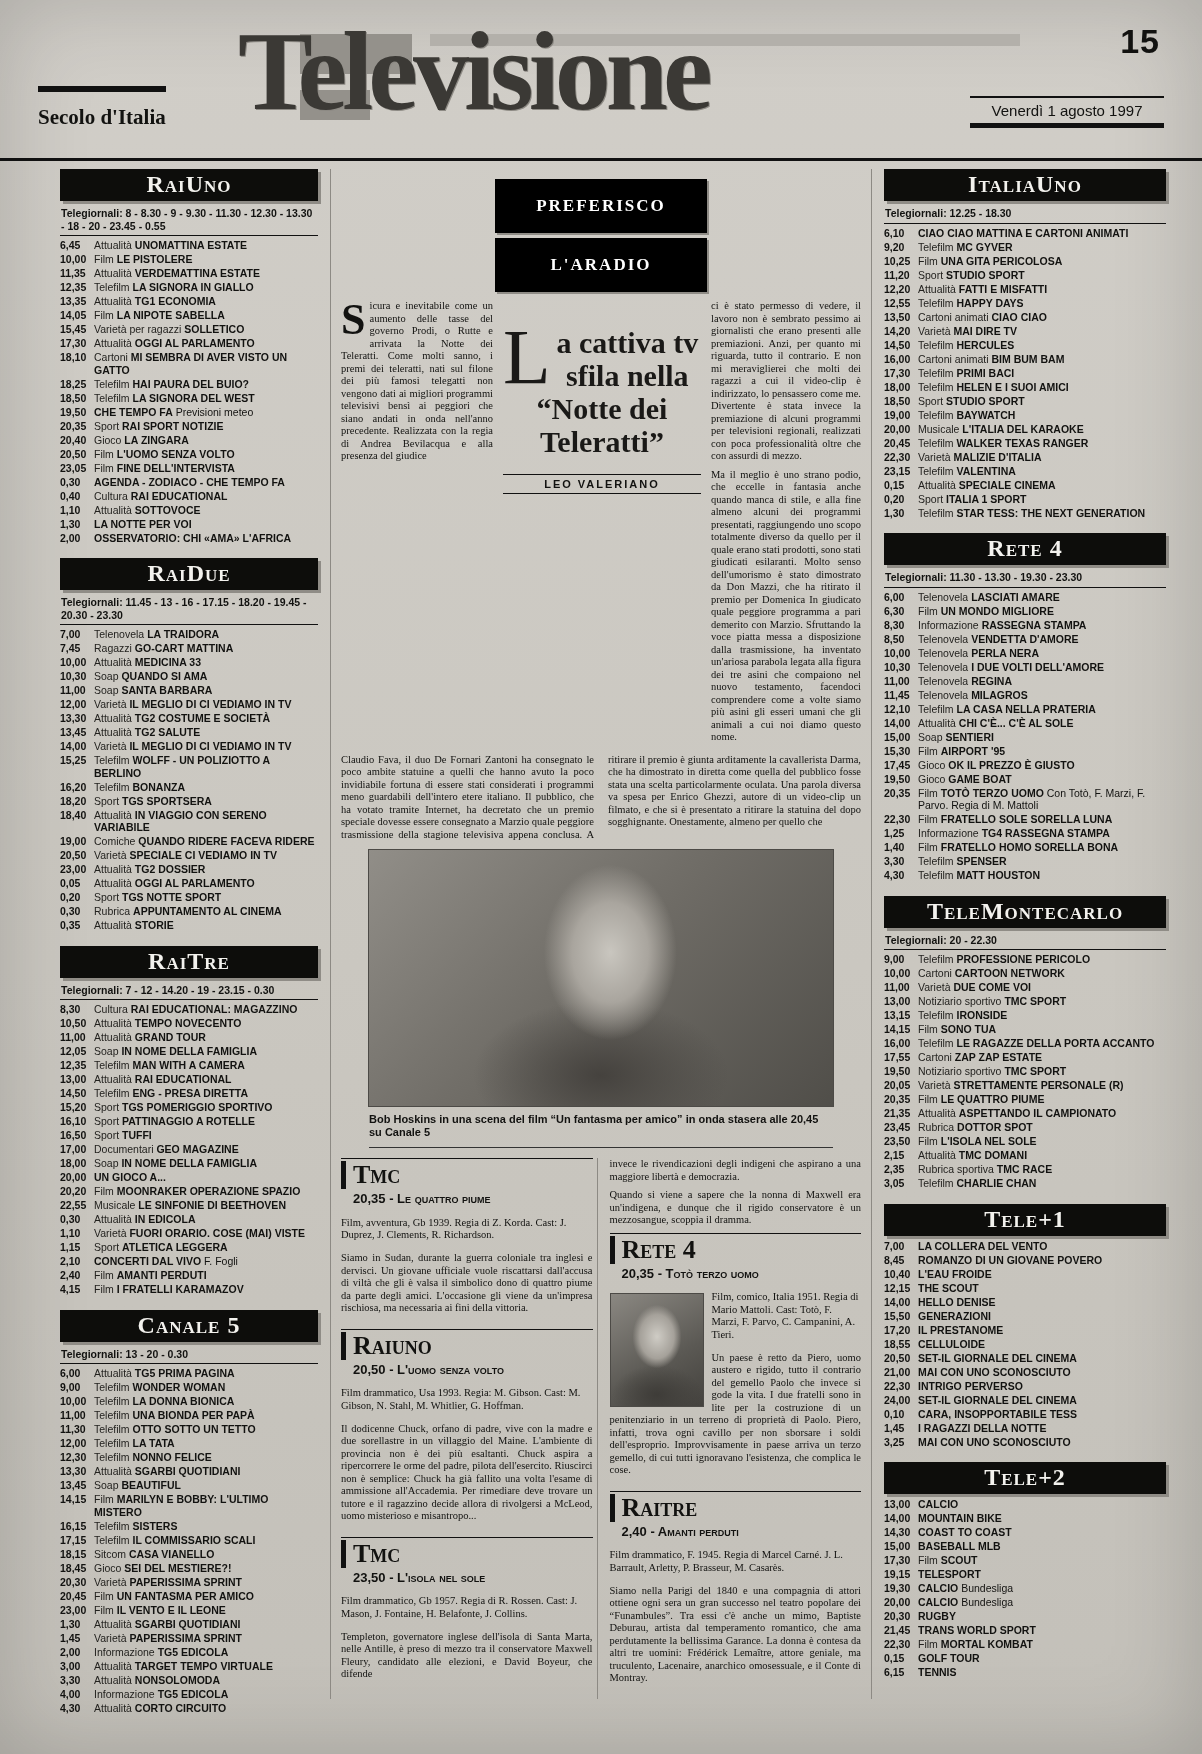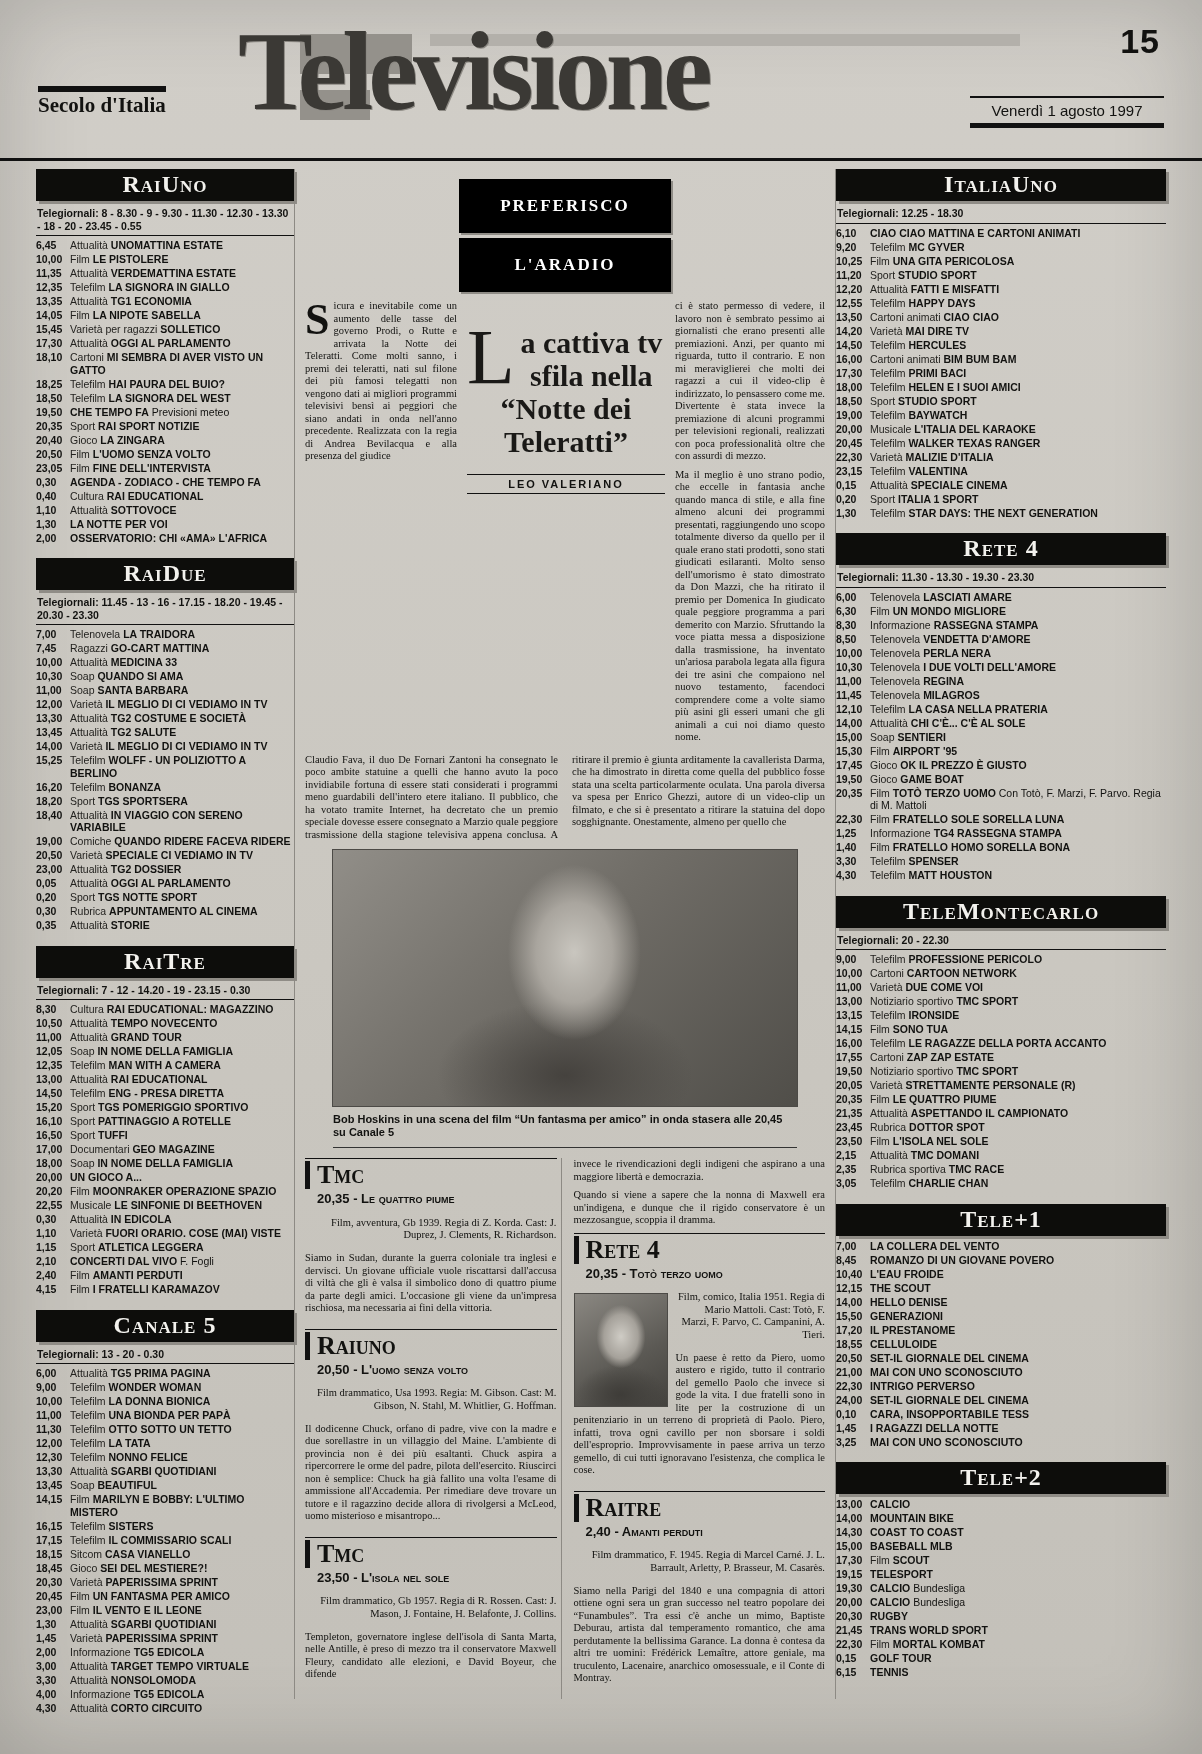--- a/index.html
+++ b/index.html
@@ -4,32 +4,32 @@
 <style>
   html,body{margin:0;padding:0;background:#a9a6a0;}
   .page{position:relative;width:1202px;height:1754px;margin:0 auto;overflow:hidden;
         background:linear-gradient(180deg,#d1cec8 0%,#cac7c0 55%,#c3c0b9 100%);
         box-shadow:inset 0 0 90px rgba(0,0,0,.18);
         font-family:"Liberation Sans",sans-serif;color:#121210;}
   
   .header{position:relative;height:158px;border-bottom:3px solid #111;}
   .pageno{position:absolute;right:42px;top:22px;font-size:34px;font-weight:bold;letter-spacing:1px;}
   .brand{position:absolute;left:38px;top:86px;font-family:"Liberation Serif",serif;font-weight:bold;
-         font-size:21px;border-top:6px solid #111;padding-top:1px;}
+         font-size:21px;border-top:6px solid #111;padding-top:13px;}
   .mast-block{position:absolute;background:#94918b;z-index:0;}
   .mb1{left:300px;top:34px;width:112px;height:40px;}
   .mb2{left:300px;top:90px;width:70px;height:30px;}
   .mb3{left:430px;top:34px;width:590px;height:12px;background:#b3b0aa;}
   .masthead{position:absolute;left:238px;top:-4px;margin:0;z-index:1;
             font-family:"Liberation Serif",serif;font-weight:bold;font-size:112px;line-height:150px;
             color:#3b3935;letter-spacing:-5px;text-shadow:1px 1px 0 #8d8a84;}
   .date{position:absolute;right:38px;top:96px;z-index:2;font-size:15px;text-align:center;min-width:190px;
         border-top:2px solid #111;border-bottom:5px solid #111;padding:4px 2px;}
   
-  .columns{display:flex;padding:8px 36px 0;align-items:flex-start;}
+  .columns{display:flex;gap:12px;padding:8px 36px 0;align-items:flex-start;margin-left:24px;}
   .col-left{width:258px;flex-shrink:0;}
   .col-mid{width:520px;flex-shrink:0;border-left:1px solid #8d8a84;border-right:1px solid #8d8a84;padding:0 10px;}
   .col-right{flex:1;}
   
   .channel{margin-bottom:14px;}
   .ch-header{background:#0d0d0b;color:#f3f2ee;text-align:center;
              font-family:"Liberation Serif",serif;font-weight:bold;font-variant:small-caps;
              font-size:24px;line-height:28px;padding:1px 0 3px;letter-spacing:1px;
              box-shadow:3px 3px 0 #8f8c86;margin-bottom:4px;}
   .tg-line{font-weight:bold;font-size:10.5px;line-height:12.5px;border-bottom:1.5px solid #111;
@@ -69,21 +69,21 @@
   
   .boxes-area{display:flex;gap:0;margin-top:10px;}
   .boxes-col{flex:1;min-width:0;}
   .boxes-col + .boxes-col{border-left:1px solid #8d8a84;padding-left:12px;}
   .boxes-col:first-child{padding-right:4px;}
   .film-box{margin-bottom:14px;}
   .fb-rule{border-top:1px solid #111;margin-bottom:2px;}
   .fb-channel{font-family:"Liberation Serif",serif;font-weight:bold;font-variant:small-caps;
               font-size:26px;line-height:28px;border-left:5px solid #111;padding-left:7px;}
   .fb-time{font-weight:bold;font-variant:small-caps;font-size:13px;margin:2px 0 5px;padding-left:12px;}
-  .fb-credits{font-family:"Liberation Serif",serif;font-size:10.5px;line-height:12.5px;margin-bottom:5px;text-align:right;}
+  .fb-credits{font-family:"Liberation Serif",serif;font-size:10.5px;line-height:12.5px;margin-bottom:5px;}
   .fb-body{font-family:"Liberation Serif",serif;font-size:10.5px;line-height:12.5px;text-align:justify;}
   .fb-photo{float:left;width:92px;height:112px;margin:2px 8px 4px 0;border:1px solid #4c4a46;
          background:
            radial-gradient(ellipse 34px 44px at 50% 38%, #cfccc5 0%, #a5a19a 50%, rgba(0,0,0,0) 72%),
            radial-gradient(ellipse 60px 40px at 50% 90%, #3e3c38 0%, rgba(0,0,0,0) 75%),
            linear-gradient(150deg,#8b8882 0%,#5b5954 60%,#434闘闘%);
          background:
            radial-gradient(ellipse 34px 44px at 50% 38%, #cfccc5 0%, #a5a19a 50%, rgba(0,0,0,0) 72%),
            radial-gradient(ellipse 60px 40px at 50% 90%, #3e3c38 0%, rgba(0,0,0,0) 75%),
            linear-gradient(150deg,#8b8882 0%,#5b5954 60%,#44423e 100%);}
@@ -628,21 +628,21 @@
           <div class="row">
             <span class="time">0,15</span>
             <span class="text"><span class="genre">Attualità </span><span class="title">SPECIALE CINEMA</span></span>
           </div>
           <div class="row">
             <span class="time">0,20</span>
             <span class="text"><span class="genre">Sport </span><span class="title">ITALIA 1 SPORT</span></span>
           </div>
           <div class="row">
             <span class="time">1,30</span>
-            <span class="text"><span class="genre">Telefilm </span><span class="title">STAR DAYS: THE NEXT GENERATION</span></span>
+            <span class="text"><span class="genre">Telefilm </span><span class="title">STAR TESS: THE NEXT GENERATION</span></span>
           </div>
         </section>
         <section class="channel">
           <div class="ch-header">Rete 4</div>
           <div class="tg-line">Telegiornali: 11.30 - 13.30 - 19.30 - 23.30</div>
           <div class="row">
             <span class="time">6,00</span>
             <span class="text"><span class="genre">Telenovela </span><span class="title">LASCIATI AMARE</span></span>
           </div>
           <div class="row">

